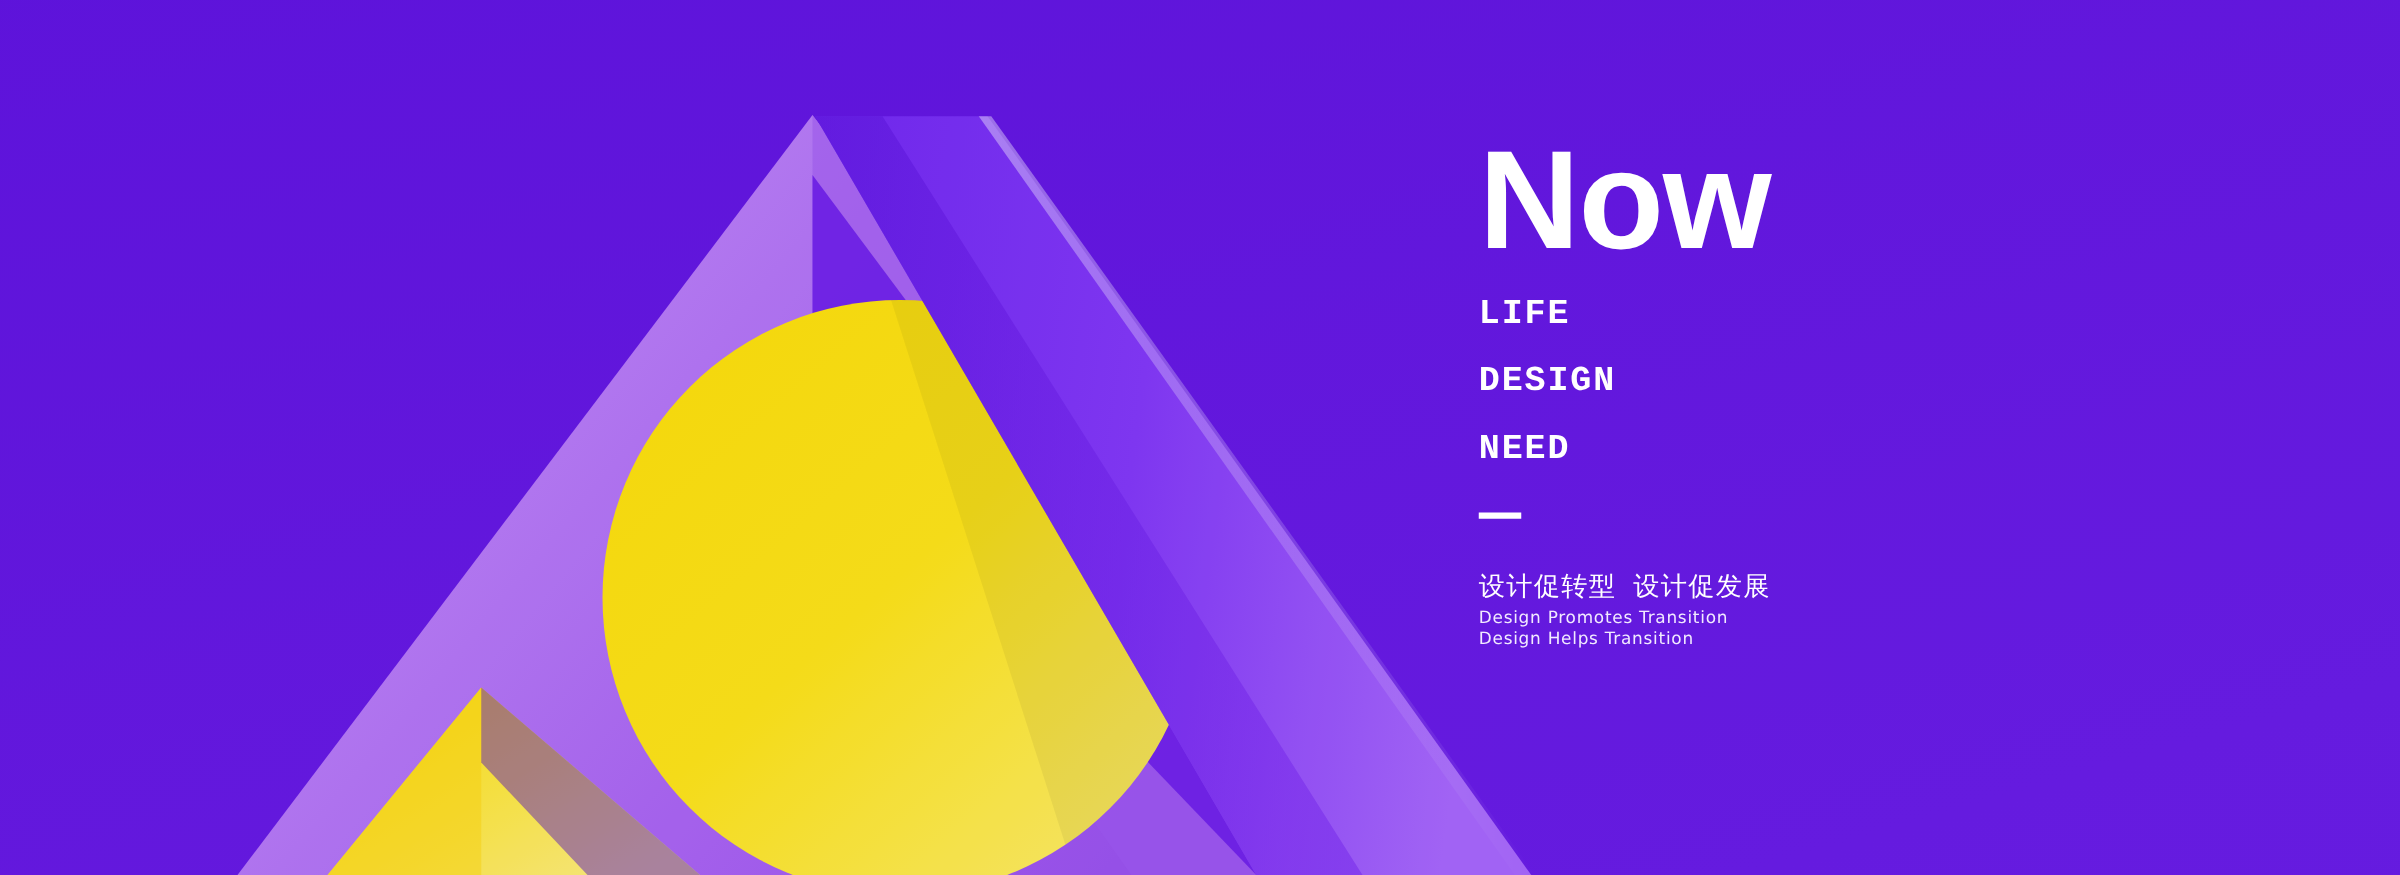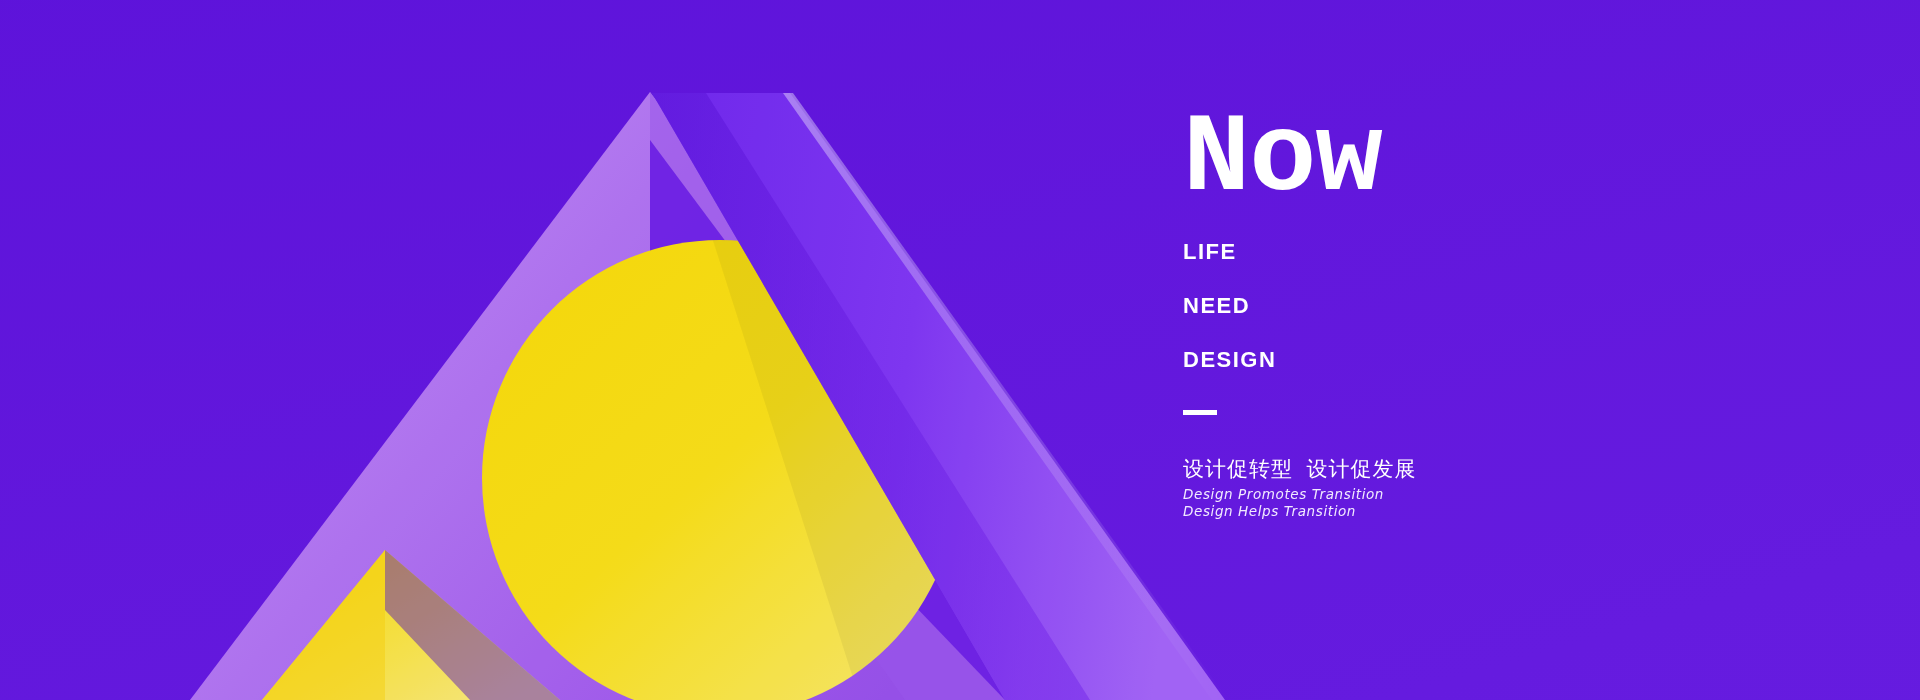--- a/index.html
+++ b/index.html
@@ -41,35 +41,35 @@
     color: #ffffff;
   }
 
   .wordmark {
     font-size: 112px;
     line-height: 0.92;
     font-weight: 700;
     letter-spacing: -1px;
     color: #ffffff;
     margin: 0 0 14px 0;
-    font-family: Liberation Mono, monospace;
+    font-family: Liberation Sans, sans-serif;
   }
 
   .stack {
     margin: 0;
     padding: 0;
     list-style: none;
   }
   .stack li {
-    font-size: 22px;
+    font-size: 28px;
     line-height: 54px;
     font-weight: 700;
     letter-spacing: 1.5px;
     color: #ffffff;
-    font-family: Liberation Sans, sans-serif;
+    font-family: Liberation Mono, monospace;
   }
 
   .rule {
     width: 34px;
     height: 5px;
     background: #ffffff;
     margin: 23px 0 0 0;
     border: 0;
   }
 
@@ -91,21 +91,20 @@
     top: 378px;
     margin: 0;
   }
   .sub div {
     font-size: 13.5px;
     line-height: 17px;
     letter-spacing: 0.6px;
     color: #f2eaff;
     font-family: "DejaVu Sans", "Liberation Sans", sans-serif;
     white-space: nowrap;
-    font-style: italic;
   }
 </style>
 </head>
 <body>
 
 <div class="banner">
 
   <svg class="art" viewBox="0 0 1920 700" preserveAspectRatio="none" xmlns="http://www.w3.org/2000/svg">
     <defs>
       <linearGradient id="gLilac" x1="0" y1="0" x2="1" y2="0.55">
@@ -194,22 +193,22 @@
       <rect x="0" y="0" width="1920" height="700" fill="#4a0bbd" opacity="0.06"></rect>
     </g>
   </svg>
 
   <div class="copy">
 
     <div class="wordmark">Now</div>
 
     <ul class="stack">
       <li>LIFE</li>
+      <li>DESIGN</li>
       <li>NEED</li>
-      <li>DESIGN</li>
     </ul>
 
     <hr class="rule">
 
     <div class="tagline">设计促转型  设计促发展</div>
 
     <div class="sub">
       <div>Design Promotes Transition</div>
       <div>Design Helps Transition</div>
     </div>

